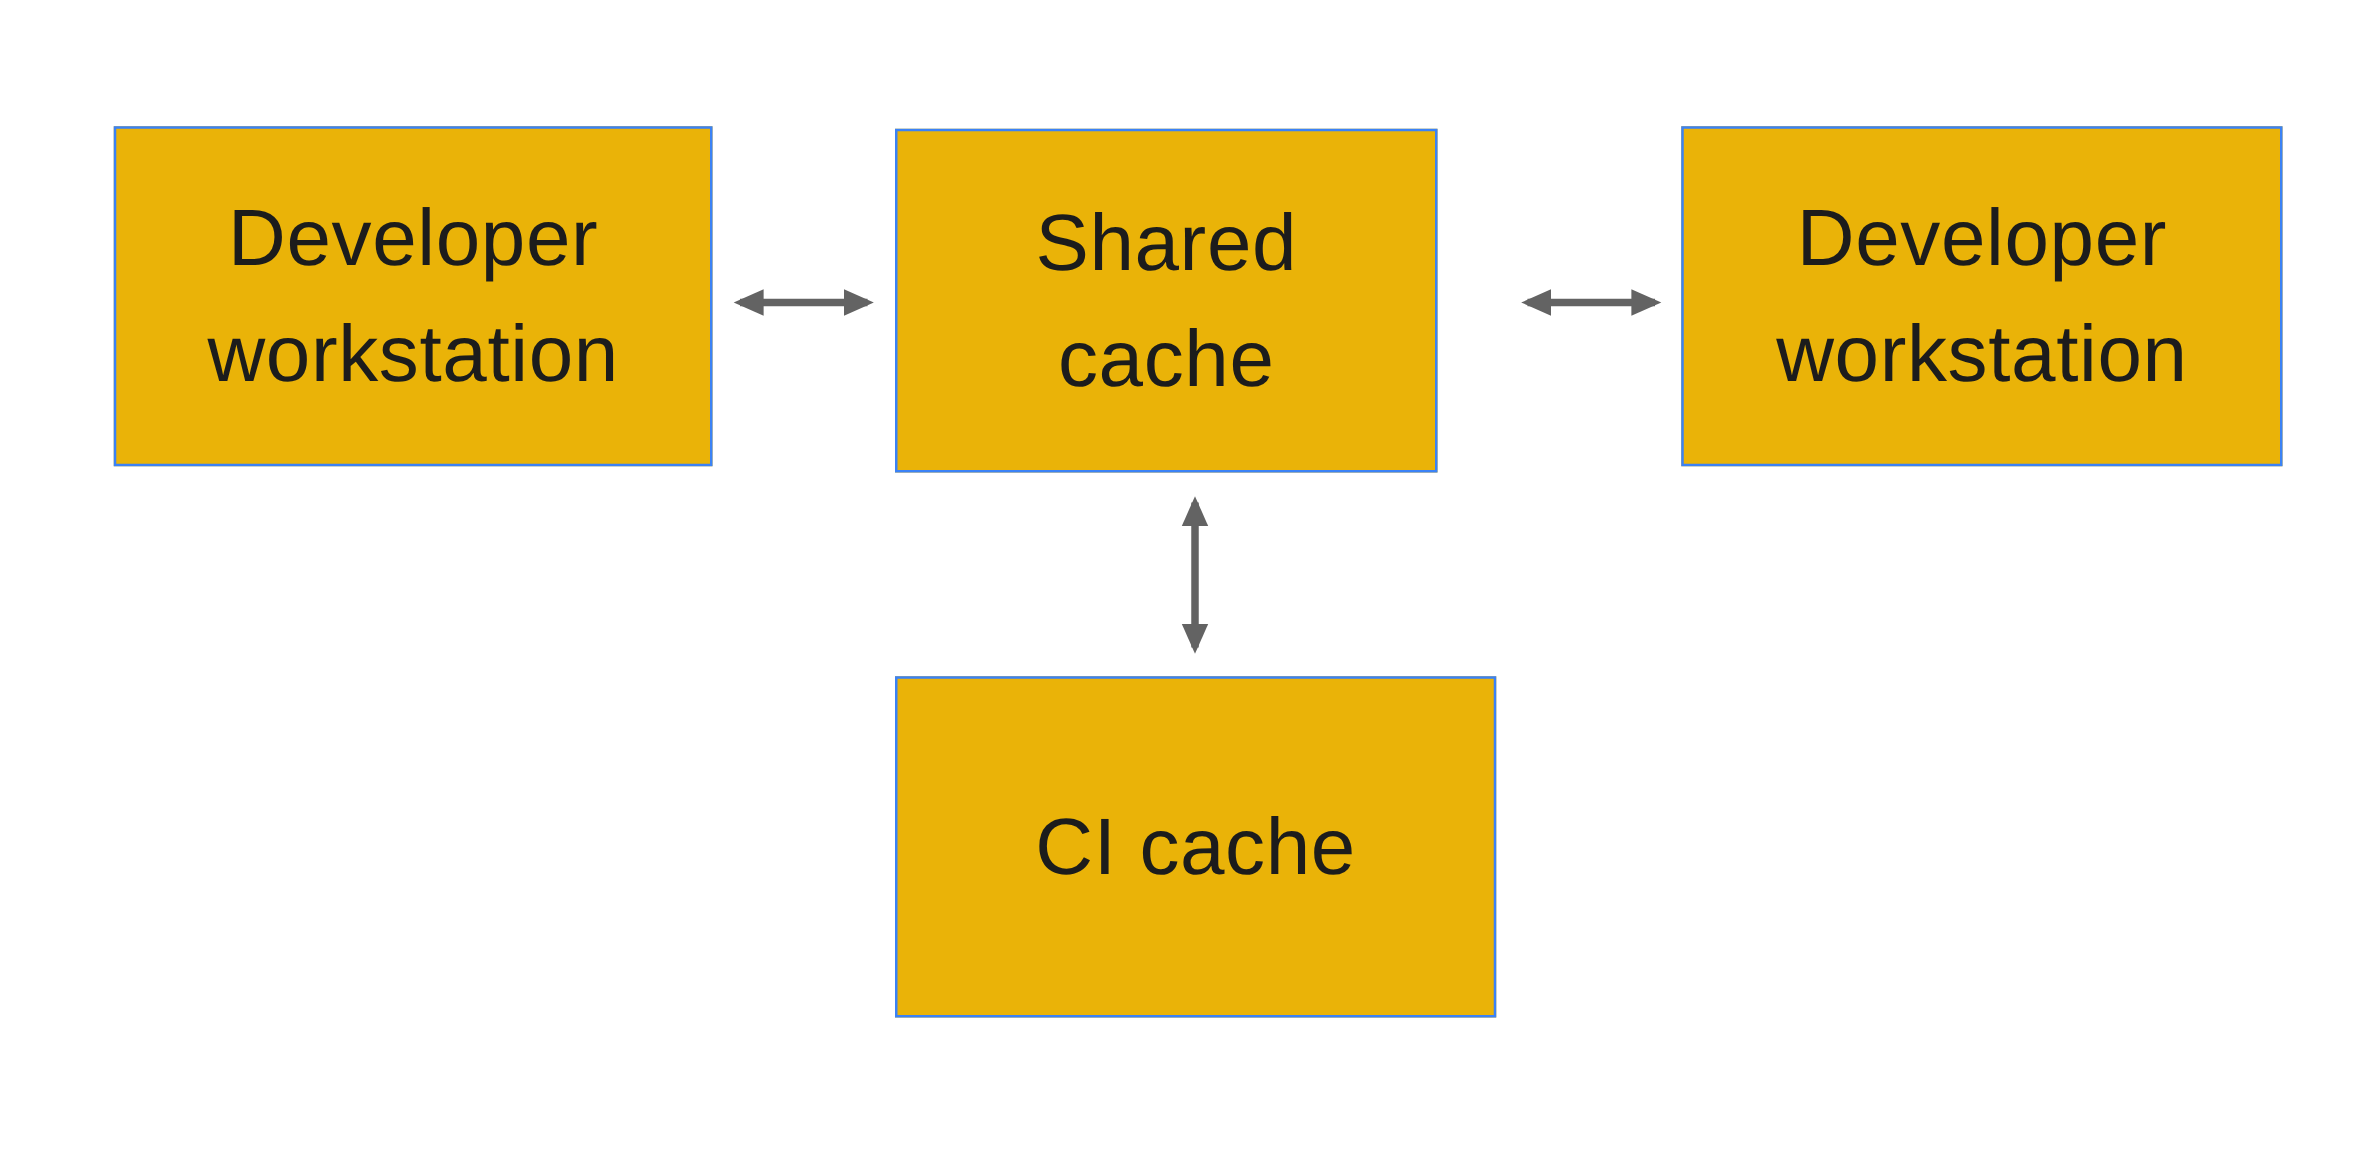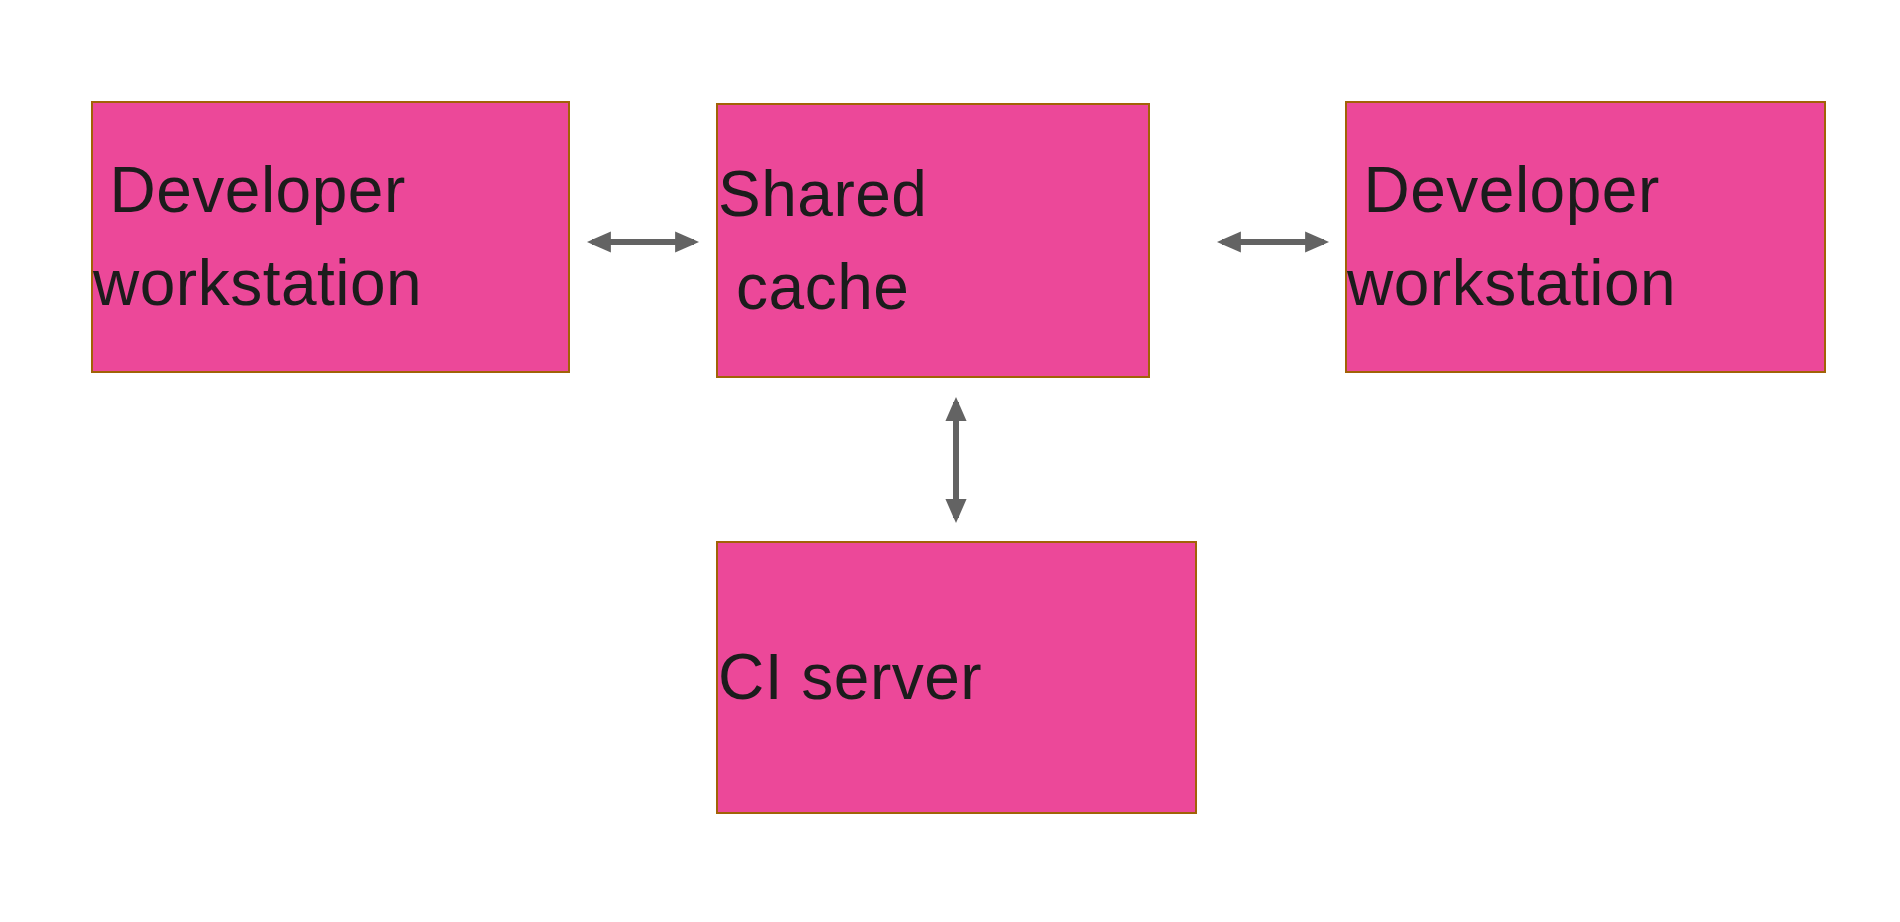--- a/index.html
+++ b/index.html
@@ -23,24 +23,25 @@
     height: 922px;
     pointer-events: none;
   }
   .arrow {
     stroke: #636363;
     stroke-width: 6;
     fill: none;
   }
   .node {
     position: absolute;
-    background: #ec4899;
-    border: 2px solid #a16207;
+    background: #eab308;
+    border: 2px solid #3b82f6;
     display: flex;
     align-items: center;
+    justify-content: center;
     text-align: center;
     box-sizing: border-box;
   }
   .node-label {
     font-size: 64px;
     line-height: 1.45;
     color: #1c1c1c;
     white-space: pre-line;
     letter-spacing: 0.5px;
   }
@@ -74,16 +75,16 @@
     <span class="node-label">Shared
 cache</span>
   </div>
 
   <div class="node" id="node-dev-right">
     <span class="node-label">Developer
 workstation</span>
   </div>
 
   <div class="node" id="node-ci">
-    <span class="node-label">CI server</span>
+    <span class="node-label">CI cache</span>
   </div>
 
 </div>
 
 </body></html>

